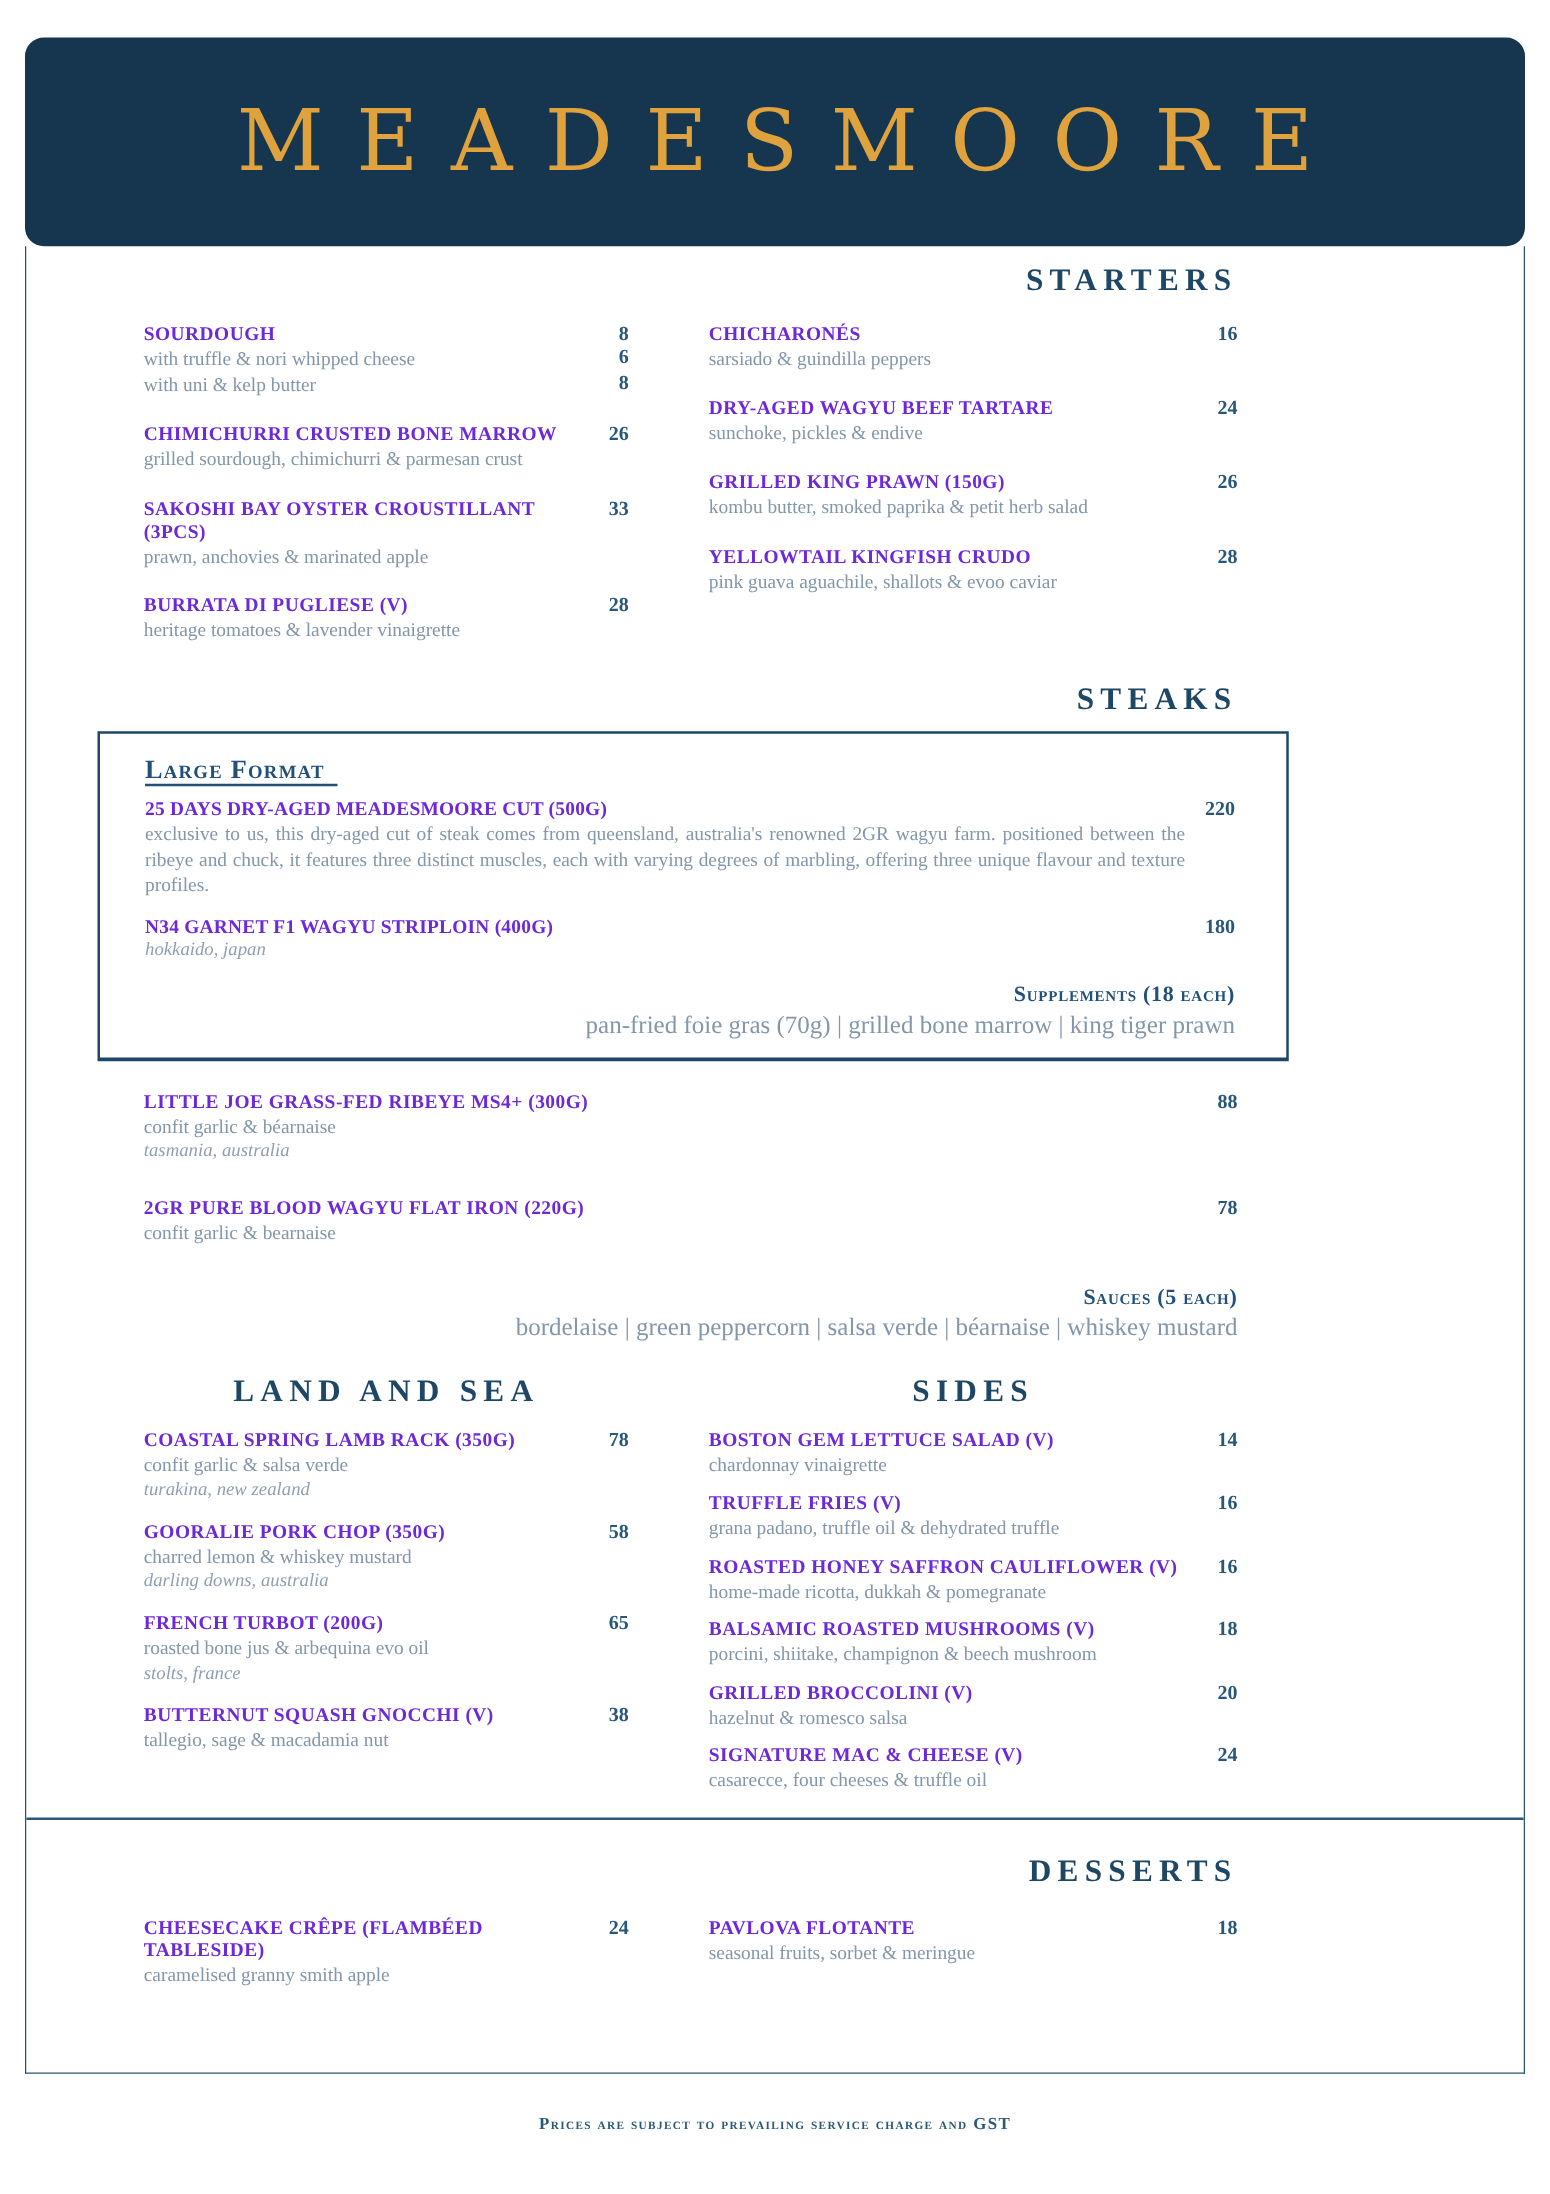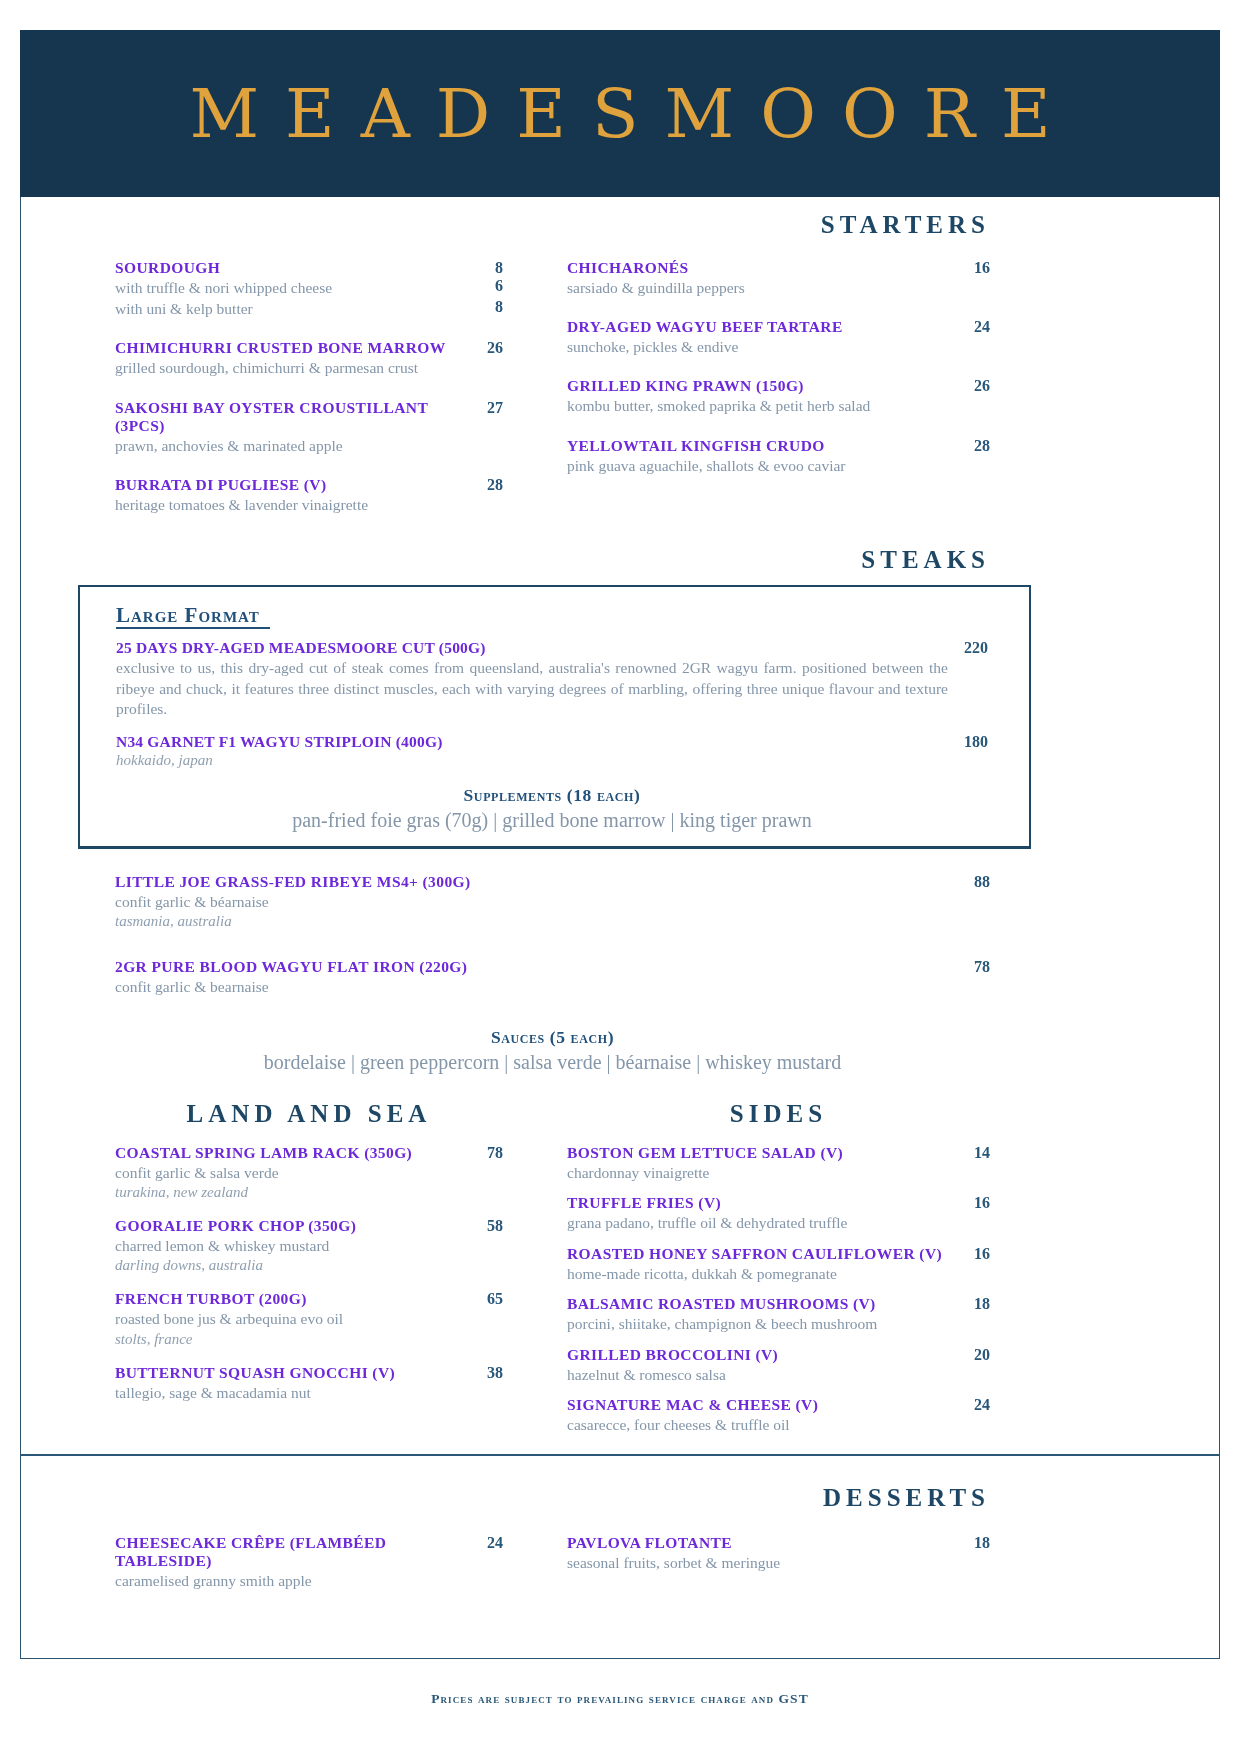--- a/index.html
+++ b/index.html
@@ -4,21 +4,21 @@
 <style>
   html,body{margin:0;padding:0;background:#ffffff;}
   body{
     width:1240px;height:1755px;position:relative;
     font-family:"Liberation Serif","DejaVu Serif",serif;
     color:#2b5878;
     -webkit-font-smoothing:antialiased;
   }
   .masthead{
     margin:30px 20px 0 20px;height:167px;background:#15364e;
-    display:flex;align-items:center;justify-content:center;
+    display:flex;align-items:center;justify-content:center;border-radius:15px;
   }
   .logo{
     font-family:"DejaVu Serif","Liberation Serif",serif;
     color:#dfa23c;font-size:68px;font-weight:400;
     letter-spacing:26px;white-space:nowrap;line-height:1;
     text-indent:26px; 
   }
   .frame{
     margin:0 20px;height:1462px;box-sizing:border-box;
     border-left:1.5px solid #2e536f;border-right:1.5px solid #2e536f;border-bottom:1.5px solid #2e536f;
@@ -53,21 +53,21 @@
   }
   .lf-heading{
     display:inline-block;font-variant:small-caps;font-weight:700;color:#21507a;
     font-size:21px;letter-spacing:1px;border-bottom:2px solid #21507a;
     padding-right:10px;line-height:1.15;margin-bottom:10px;
   }
   .lf-box .mi{margin-bottom:13px;}
   .lf-box .mi-title{letter-spacing:.2px;}
   .lf-box .mi-desc{max-width:832px;}
   .lf-box .justify .mi-desc{text-align:justify;}
-  .center-note{text-align:center;margin-top:14px;}
+  .center-note{text-align:right;margin-top:14px;}
   .center-note-heading{
     font-variant:small-caps;font-weight:700;color:#21507a;font-size:17.5px;letter-spacing:.6px;
   }
   .center-note-text{color:#8496a9;font-size:20px;margin-top:3px;}
   .steak-list{margin-top:24px;}
   .steak-list .mi{margin-bottom:26px;}
   .sauces-note{margin:30px 0 26px 0;}
   
   .col-heading{
     text-align:center;font-weight:700;color:#1d4765;font-size:25px;letter-spacing:5px;
@@ -126,21 +126,21 @@
             <div class="mi-line">
                   <span class="mi-desc">grilled sourdough, chimichurri &amp; parmesan crust</span>
 
                 </div>
             </div>
 
           </div>
           <div class="mi">
             <div class="mi-head">
               <span class="mi-title">SAKOSHI BAY OYSTER CROUSTILLANT (3PCS)</span>
-              <span class="mi-price">27</span>
+              <span class="mi-price">33</span>
             </div>
             <div>
 
             <div class="mi-line">
                   <span class="mi-desc">prawn, anchovies &amp; marinated apple</span>
 
                 </div>
             </div>
 
           </div>

